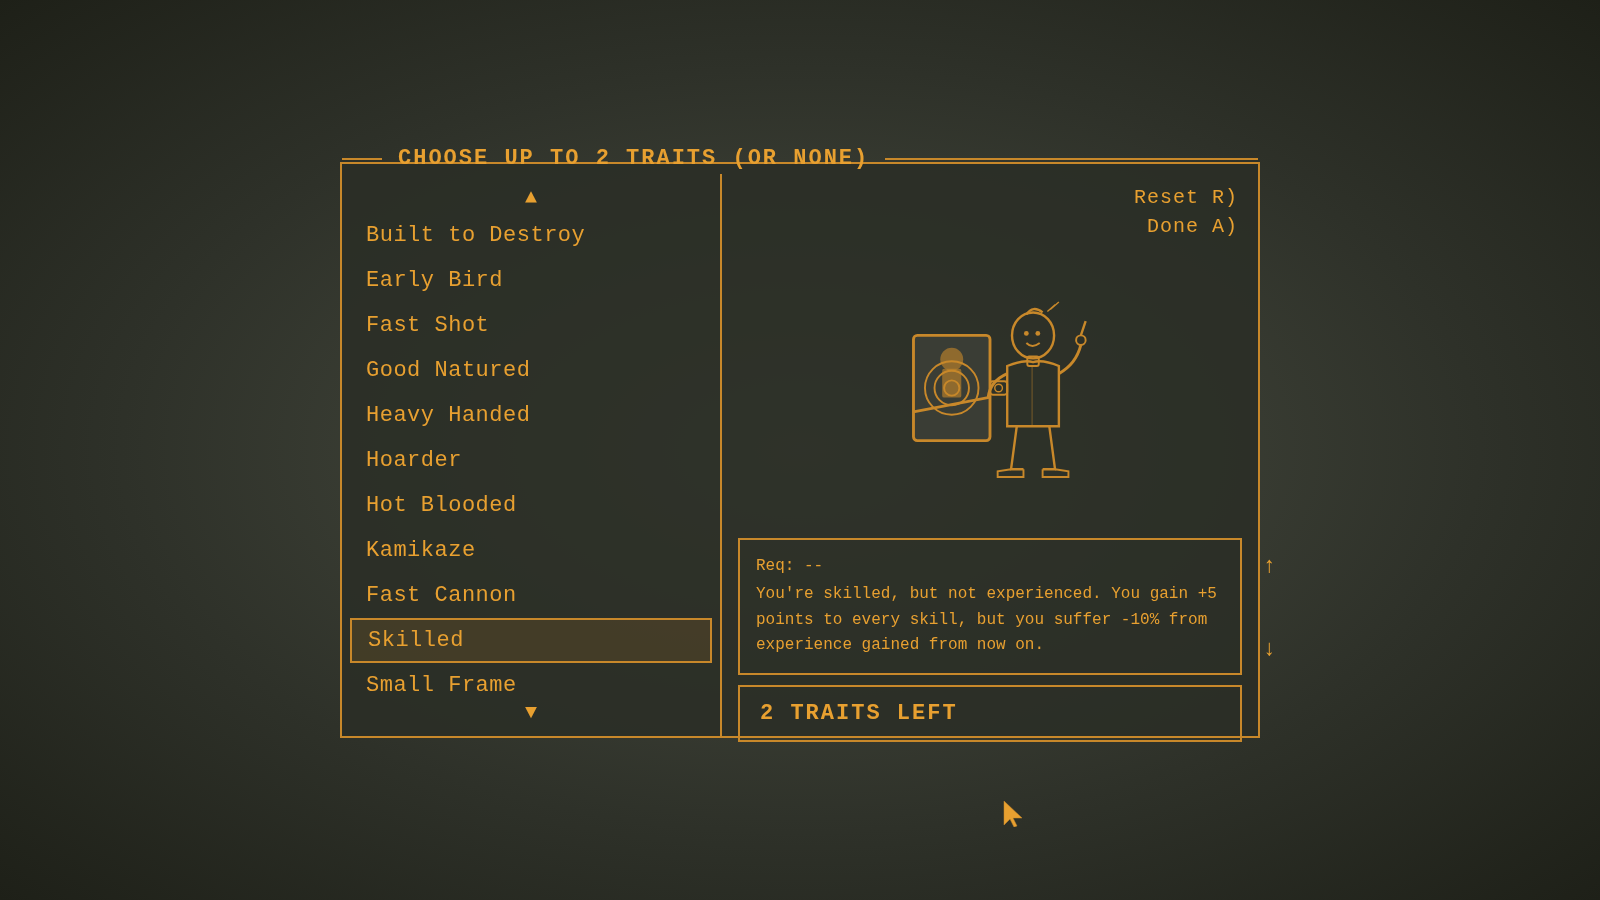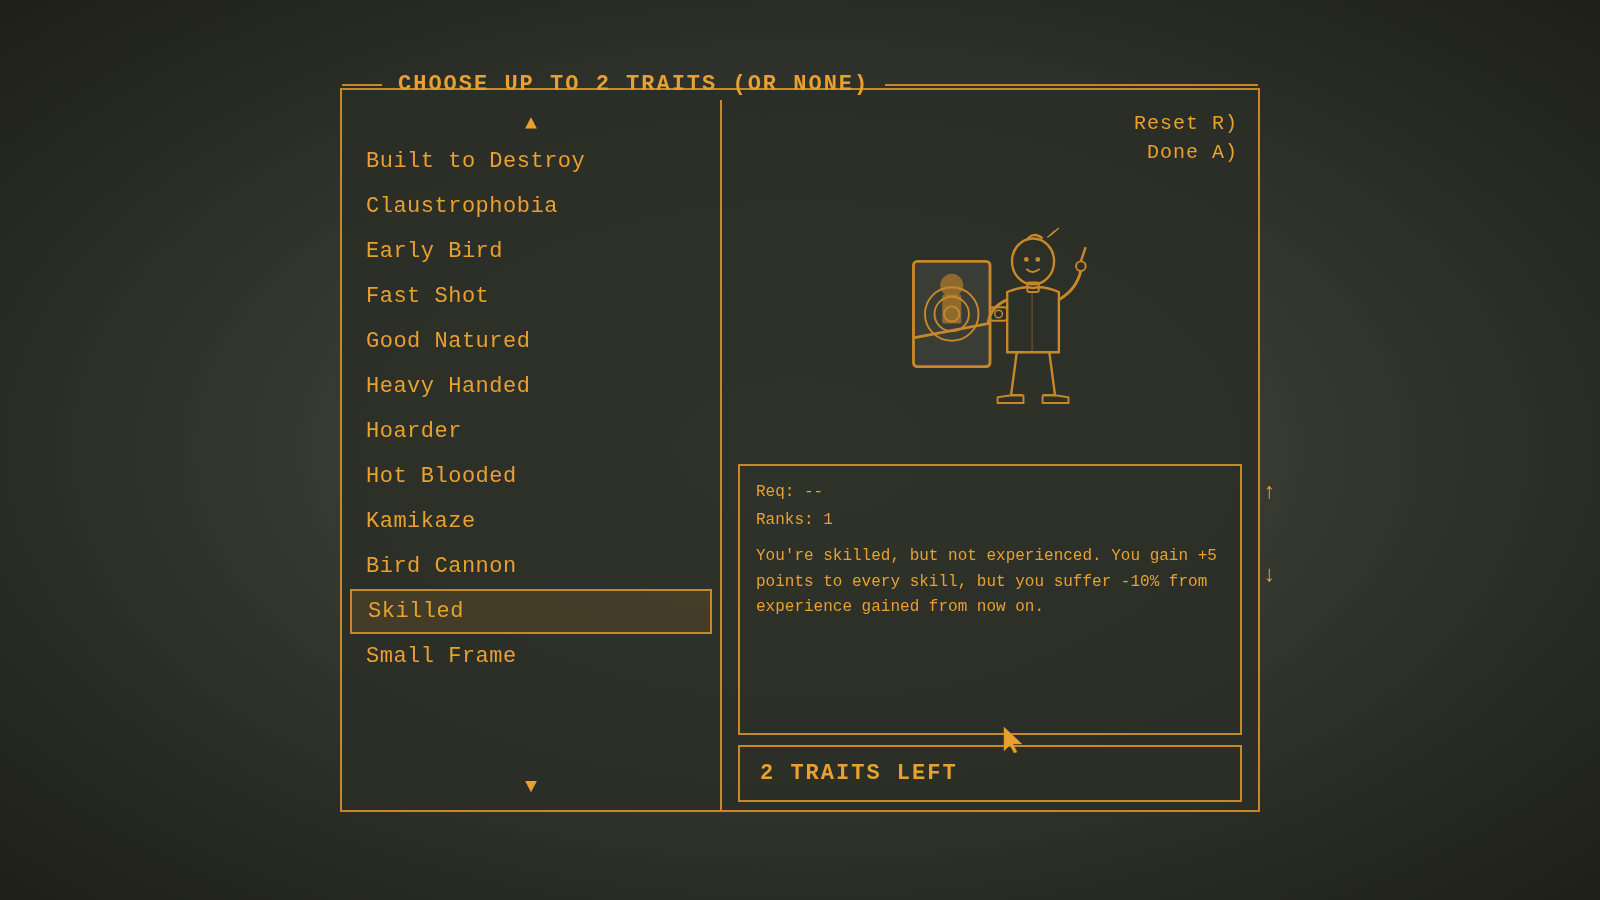--- a/index.html
+++ b/index.html
@@ -20,21 +20,21 @@
       height: 900px;
       background: radial-gradient(ellipse at center, #4a4e42 0%, #2e3129 60%, #1e2018 100%);
       display: flex;
       align-items: center;
       justify-content: center;
       position: relative;
     }
 
     .main-container {
       width: 920px;
-      height: 724px;
+      height: 576px;
       position: relative;
       border: 2px solid #c8882a;
       background: rgba(42, 46, 38, 0.85);
     }
 
     
     .title-bar {
       position: absolute;
       top: -18px;
       left: 0;
@@ -205,29 +205,28 @@
     </div>
 
     <div class="panels">
 
       <div class="left-panel">
         <div class="scroll-arrow">▲</div>
 
         <div class="trait-list">
 
         <div class="trait-item">Built to Destroy</div>
-            <div class="trait-item">Claustrophobia</div>
             <div class="trait-item">Early Bird</div>
             <div class="trait-item">Fast Shot</div>
             <div class="trait-item">Good Natured</div>
             <div class="trait-item">Heavy Handed</div>
             <div class="trait-item">Hoarder</div>
             <div class="trait-item">Hot Blooded</div>
             <div class="trait-item">Kamikaze</div>
-            <div class="trait-item">Bird Cannon</div>
+            <div class="trait-item">Fast Cannon</div>
             <div class="trait-item selected">Skilled</div>
             <div class="trait-item">Small Frame</div>
           </div>
 
         <div class="scroll-arrow">▼</div>
       </div>
 
       <div class="right-panel">
 
         <div class="top-buttons">
@@ -275,21 +274,20 @@
             <path d="M168 200 L182 202 L182 208 L155 208 L155 200" fill="none" stroke="#c8882a" stroke-width="2"></path>
 
             <line x1="144" y1="92" x2="144" y2="155" stroke="#c8882a" stroke-width="1" opacity="0.5"></line>
 
             <path d="M160 35 L168 28 L163 33 L172 25" fill="none" stroke="#c8882a" stroke-width="1.5"></path>
           </svg>
         </div>
 
         <div class="desc-box" style="position:relative;">
           <div class="desc-req">Req: --</div>
-          <div class="desc-ranks">Ranks: 1</div>
           <div class="desc-text">You're skilled, but not experienced. You gain +5 points to every skill, but you suffer -10% from experience gained from now on.</div>
 
           <div style="position:absolute; right:-36px; top:10px; display:flex; flex-direction:column; gap:50px;">
             <div style="color:#e8a030; font-size:22px; cursor:pointer;">↑</div>
             <div style="color:#e8a030; font-size:22px; cursor:pointer;">↓</div>
           </div>
         </div>
 
         <div class="traits-left-box">
           <span>2 TRAITS LEFT</span>

